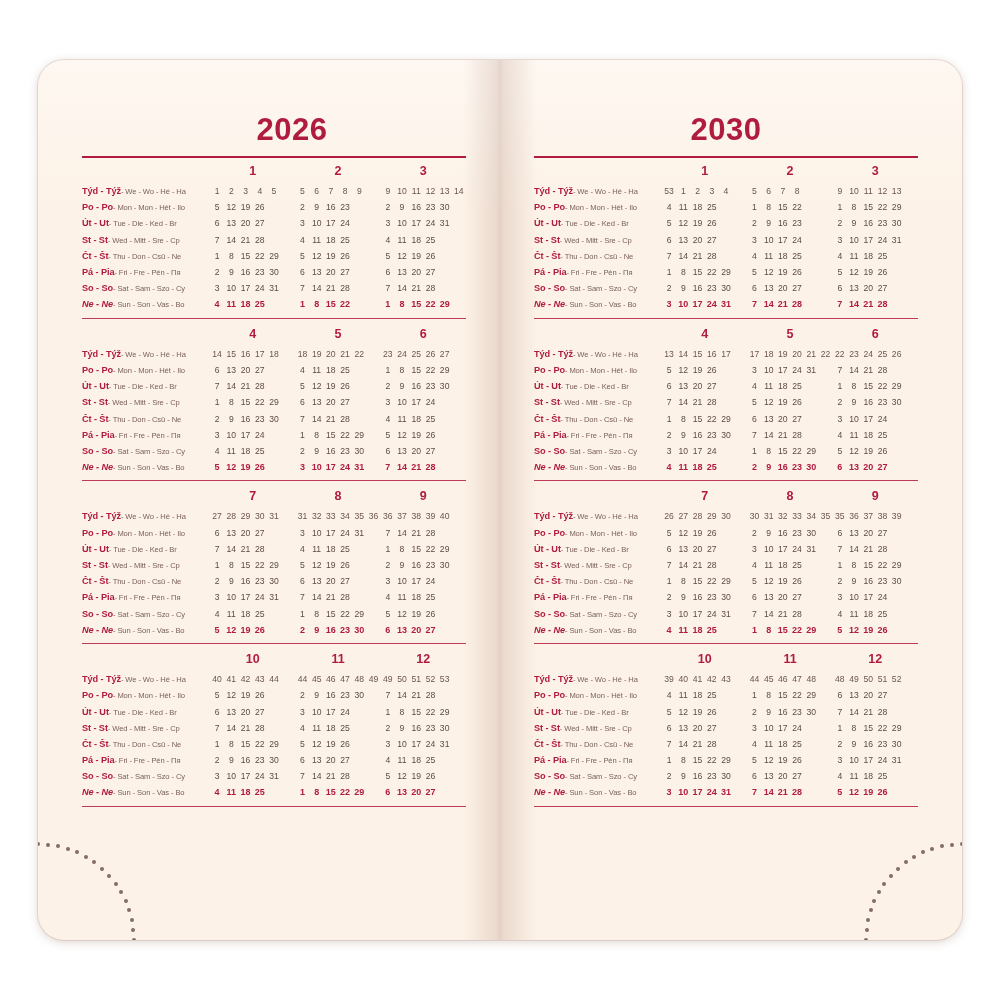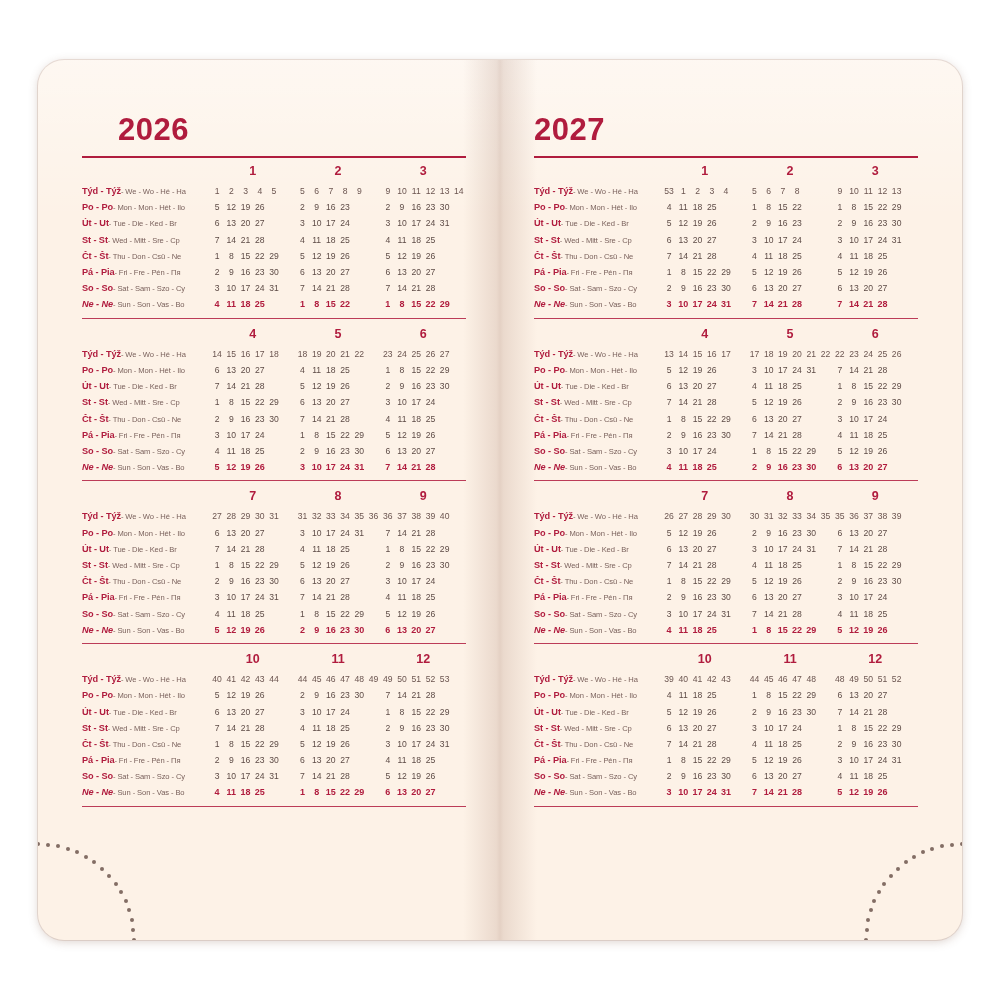--- a/index.html
+++ b/index.html
@@ -26,20 +26,21 @@
     box-sizing:border-box;
   }
   .page.left{left:0;padding:52px 34px 30px 44px;}
   .page.right{right:0;padding:52px 44px 30px 34px;}
 
   .year{
     color:#b01c3e;
     font-size:31px;
     font-weight:600;
     letter-spacing:.5px;
+    text-align:center;
     margin:0 0 8px 0;
     padding-left:6px;
   }
   .page.left .year{padding-left:36px;}
   .page.right .year{padding-left:0px;}
 
   .hrule{height:2px;background:#b01c3e;margin:0 0 0 0;}
   .hrule.thin{height:1.2px;background:#b01c3e;opacity:.85;}
 
   .quarter{margin-bottom:2px;}
@@ -1005,21 +1006,21 @@
               <div class="wk">27</div>
               <div class="wk"></div>
               <div class="wk"></div>
             </div>
           </div>
         </div>
         <div class="hrule thin"></div>
       </div>
     </div>
   <div class="page right" id="page-right">
-      <div class="year">2027</div>
+      <div class="year">2030</div>
       <div class="hrule"></div>
       <div class="quarter">
         <div class="qhead">
           <div class="spacer"></div>
           <div class="mnum">1</div>
           <div class="mnum">2</div>
           <div class="mnum">3</div>
         </div>
         <div class="rows">
           <div class="row weeknum">

